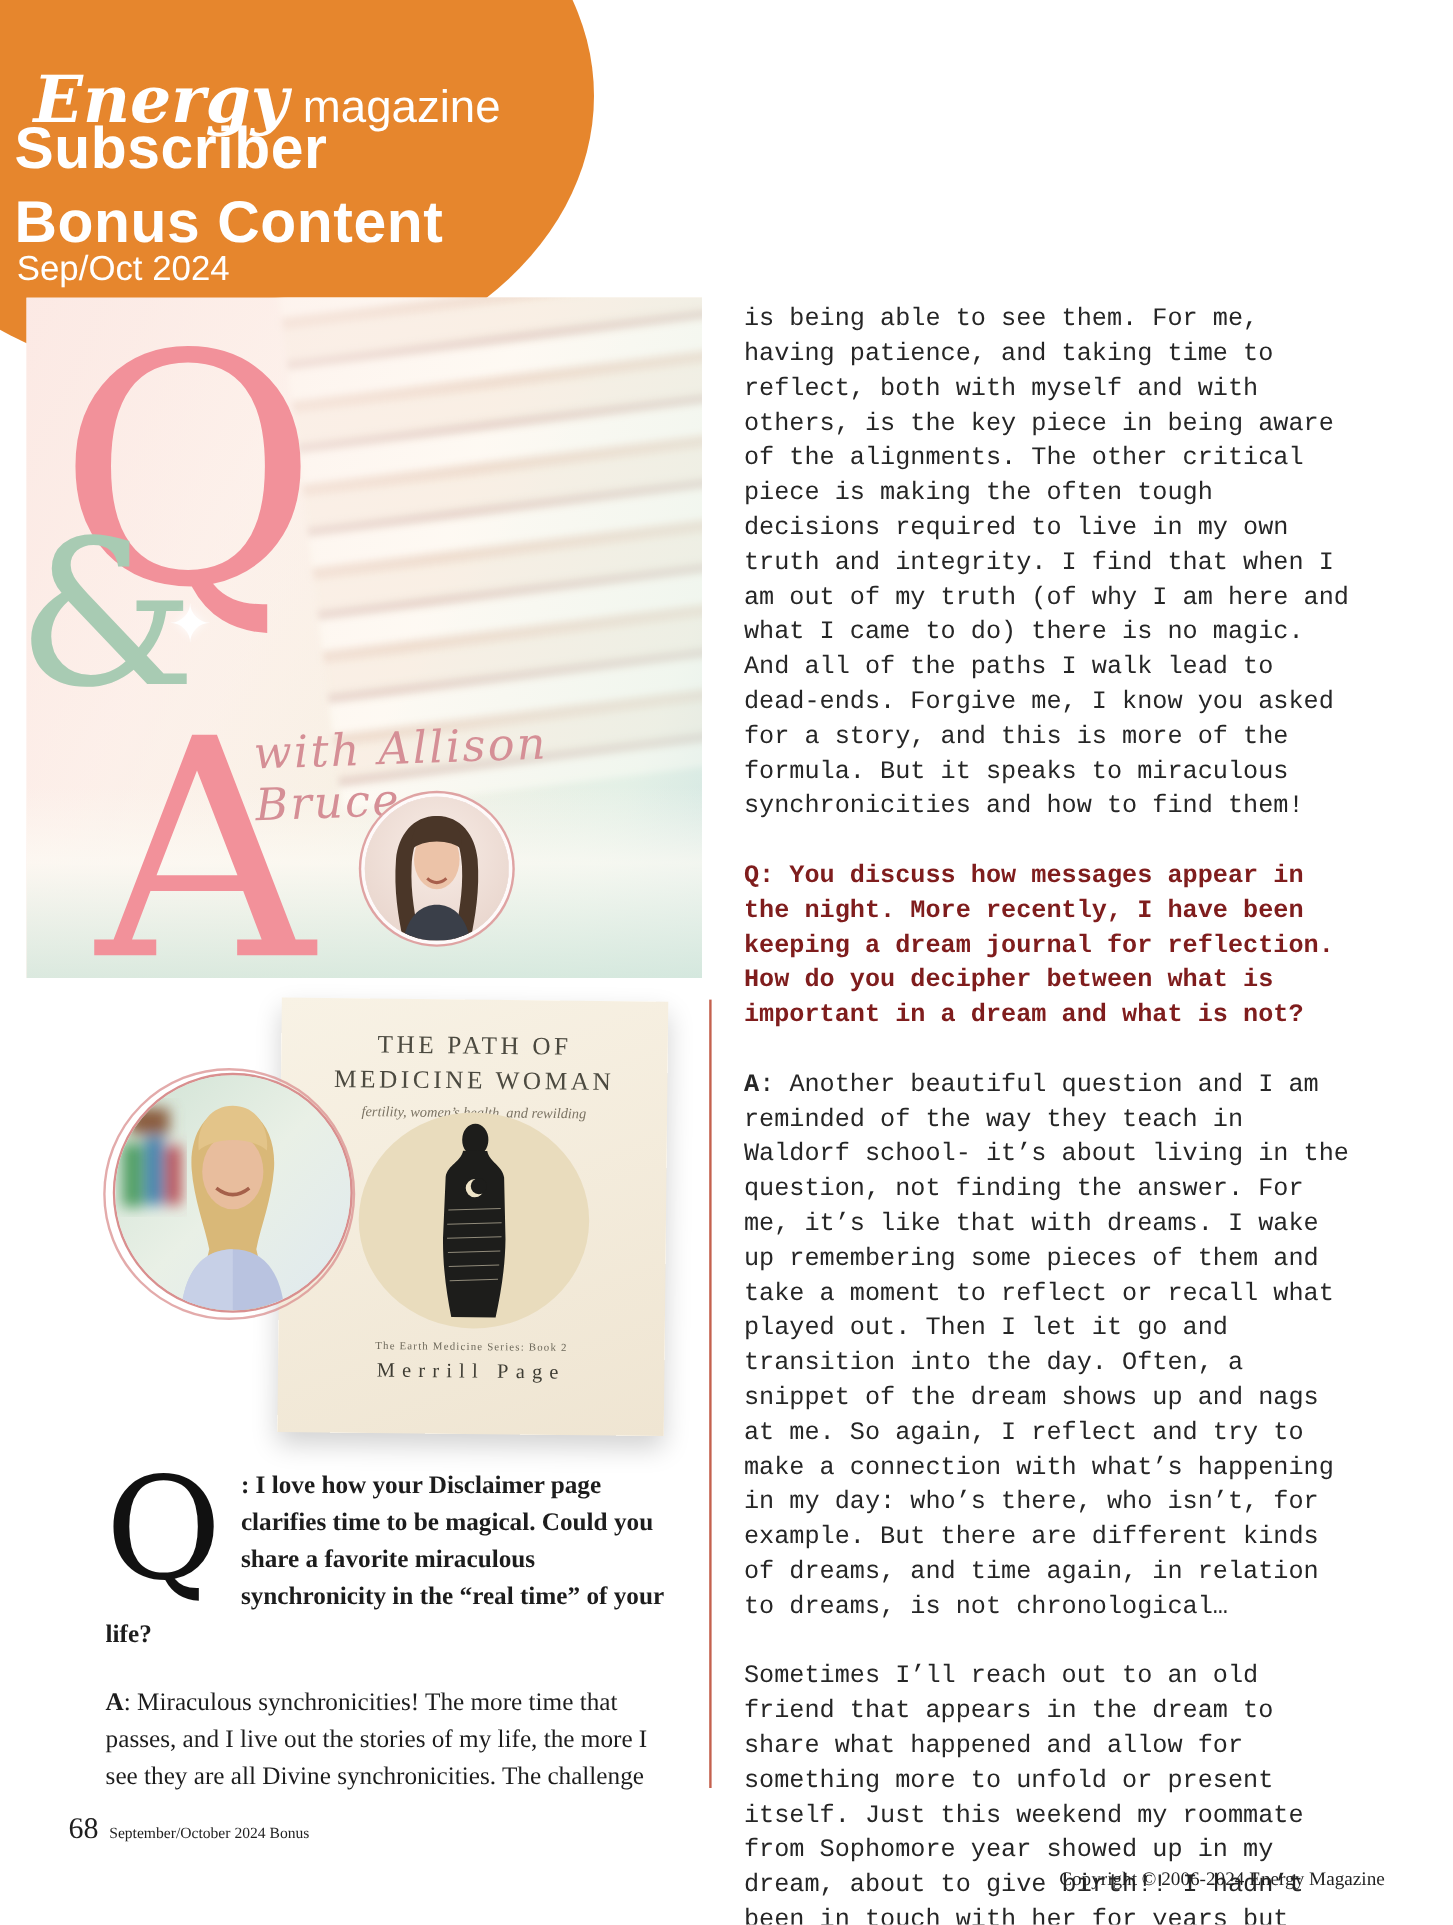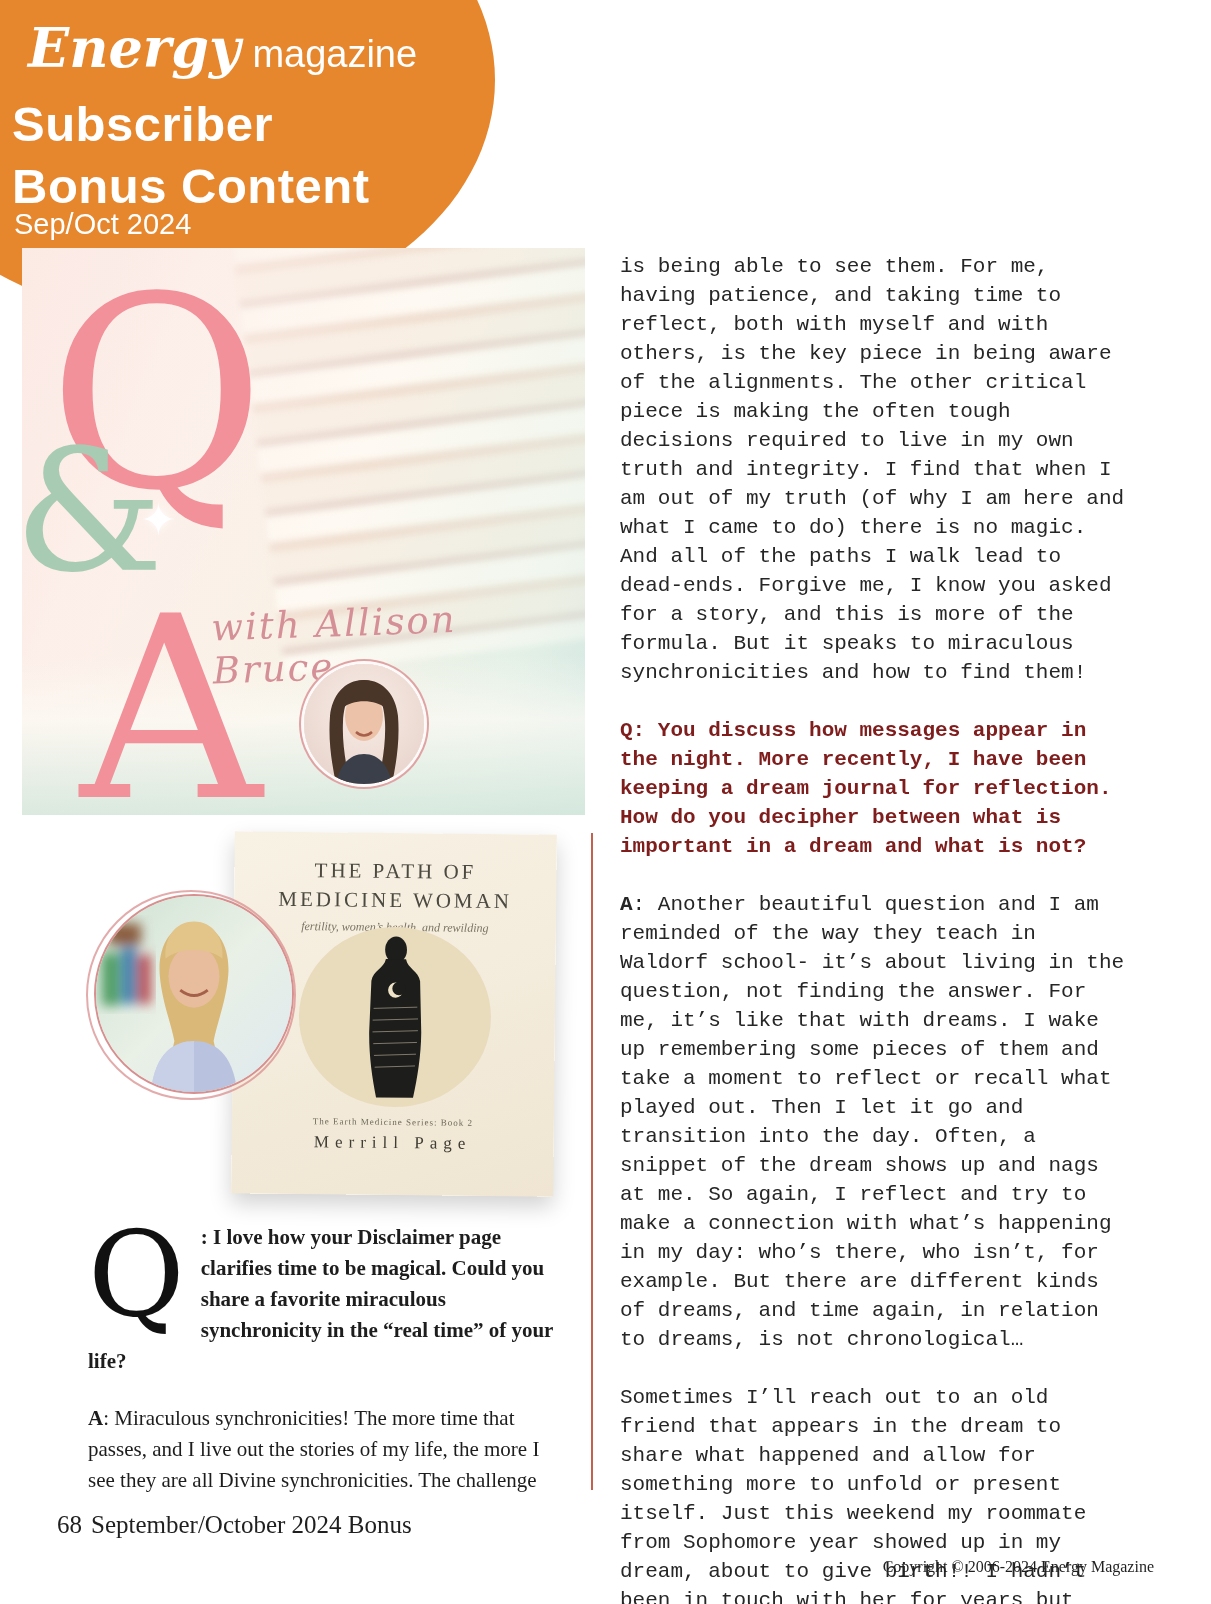--- a/index.html
+++ b/index.html
@@ -7,21 +7,21 @@
     position:relative; width:1211px; height:1604px; background:#ffffff;
     overflow:hidden; font-family:"Liberation Serif", serif; color:#232323;
   }
 
   
   .blob {
     position:absolute; left:-130px; top:-160px; width:625px; height:480px;
     border-radius:50%; background:#E6862D;
   }
   .brand { position:absolute; left:28px; top:16px; display:flex; align-items:baseline; gap:12px; }
-  .brand-script { font-family:"DejaVu Serif", serif; font-style:italic; font-weight:bold; font-size:54px; color:#ffffff; }
+  .brand-script { font-family:"DejaVu Serif", serif; font-style:italic; font-weight:bold; font-size:54px; color:#ffffff;margin-top:35px; }
   .brand-word  { font-family:"Liberation Sans", sans-serif; font-weight:400; font-size:38px; color:#ffffff; }
   .mh-line { position:absolute; left:12px; font-family:"Liberation Sans", sans-serif; font-weight:600; font-size:49px; color:#ffffff; letter-spacing:0.5px; }
   .mh-line.l1 { top:96px; }
   .mh-line.l2 { top:158px; }
   .mh-issue { position:absolute; left:14px; top:208px; font-family:"Liberation Sans", sans-serif; font-weight:400; font-size:29px; color:#ffffff; }
 
   
   .feature {
     position:absolute; left:22px; top:248px; width:563px; height:567px; overflow:hidden;
     background:linear-gradient(120deg,#fbece7 0%,#fdf2ec 30%,#f7f0e3 55%,#e6f0e6 82%,#d4e7e4 100%);
@@ -97,21 +97,21 @@
   .a-label{ font-weight:bold; }
 
   
   .col-right { position:absolute; left:620px; top:252px; width:506px; font-size:21px; line-height:29px; color:#262626;font-family:Liberation Mono, monospace; }
   .col-right p { margin:0 0 29px 0; }
   .col-right p.qbold { font-weight:bold; color:#7f1d1d; }
 
   
   .footer-left  { position:absolute; left:57px; top:1511px; color:#1f1f1f; }
   .footer-num   { font-size:25px; }
-  .footer-issue { font-size:25px; margin-left:9px; }
+  .footer-issue { font-size:13px; margin-left:9px; }
   .footer-right { position:absolute; right:57px; top:1558px; font-size:16px; color:#1f1f1f;margin-left:30px; }
 </style>
 </head>
 <body>
 
 <div class="page">
 
   <div class="blob"></div>
   <div class="brand">
     <span class="brand-script">Energy</span>

